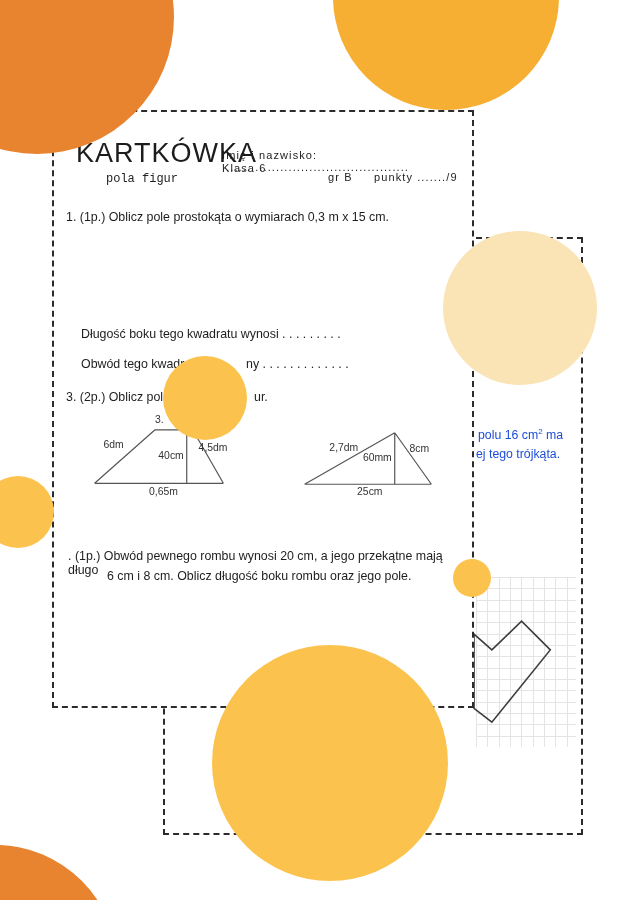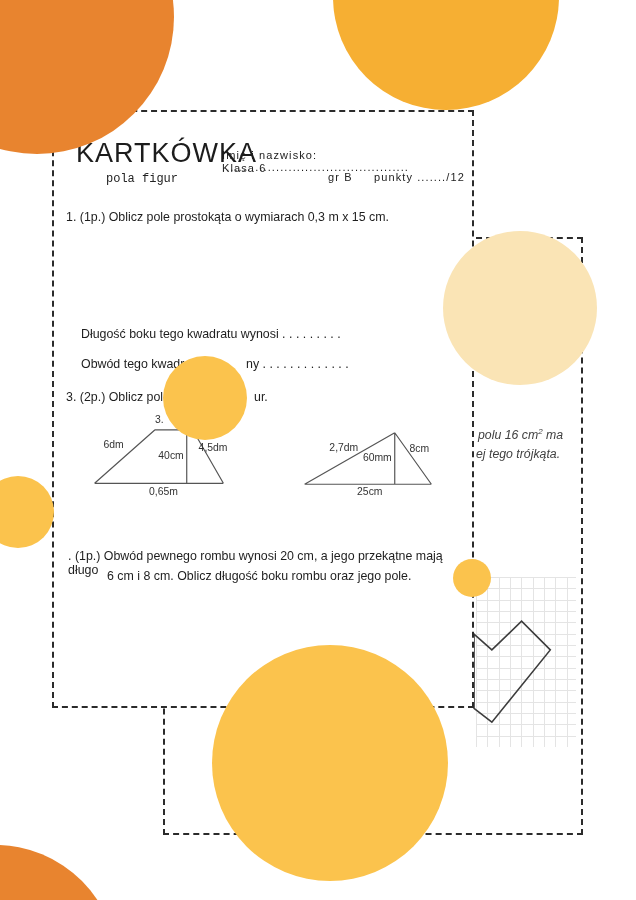--- a/index.html
+++ b/index.html
@@ -25,21 +25,21 @@
   .q2a{left:27px;top:215px;}
   .q2b-pre{left:27px;top:245px;}
   .q2b-post{left:192px;top:245px;}
   .q3-pre{left:12px;top:278px;}
   .q3-post{left:200px;top:278px;}
   .q4-l1{left:14px;top:437px;}
   .q4-l2{left:53px;top:457px;}
   .svg-layer{position:absolute;left:0;top:0;width:100%;height:100%;}
   .svg-layer text{font-family:"Liberation Sans",sans-serif;font-size:10.5px;fill:#333;}
   
-  .s2frag{font-size:12.3px;color:#404040;font-style:italic;}
+  .s2frag{font-size:12.3px;color:#1d4ed8;}
   .s2f1{left:313px;top:188px;}
   .s2f2{left:311px;top:208px;}
   .grid{left:311px;top:338px;width:100px;height:170px;
         background:
           repeating-linear-gradient(to right,#e4e4e4 0 1px,transparent 1px 11.33px),
           repeating-linear-gradient(to bottom,#e4e4e4 0 1px,transparent 1px 11.33px);}
   
   .circle{position:absolute;border-radius:50%;z-index:5;}
   .c-orange-tl{left:-100px;top:-120px;width:274px;height:274px;}
   .c-amber-top{left:333px;top:-116px;width:226px;height:226px;}
@@ -63,21 +63,21 @@
       <polygon points="312,398 330,414 360,385 389,414 330,487 312,473" fill="none" stroke="#3d3d3d" stroke-width="1.6"></polygon>
     </svg>
   </div>
 
   <div class="sheet sheet1">
     <div class="abs title">KARTKÓWKA</div>
     <div class="abs subtitle">pola figur</div>
     <div class="abs nameline">Imię i nazwisko: .............................................</div>
     <div class="abs klasa">Klasa 6</div>
     <div class="abs group">gr B</div>
-    <div class="abs points">punkty ......./12</div>
+    <div class="abs points">punkty ......./9</div>
 
     <div class="abs q q1"><b>1. (1p.)</b><span> Oblicz pole prostokąta o wymiarach 0,3 m x 15 cm.</span></div>
 
     <div class="abs q q2a">Długość boku tego kwadratu wynosi . . . . . . . . .</div>
     <div class="abs q q2b-pre">Obwód tego kwadr</div>
     <div class="abs q q2b-post">ny . . . . . . . . . . . . .</div>
 
     <div class="abs q q3-pre"><b>3. (2p.)</b><span> Oblicz pol</span></div>
     <div class="abs q q3-post">ur.</div>
 

